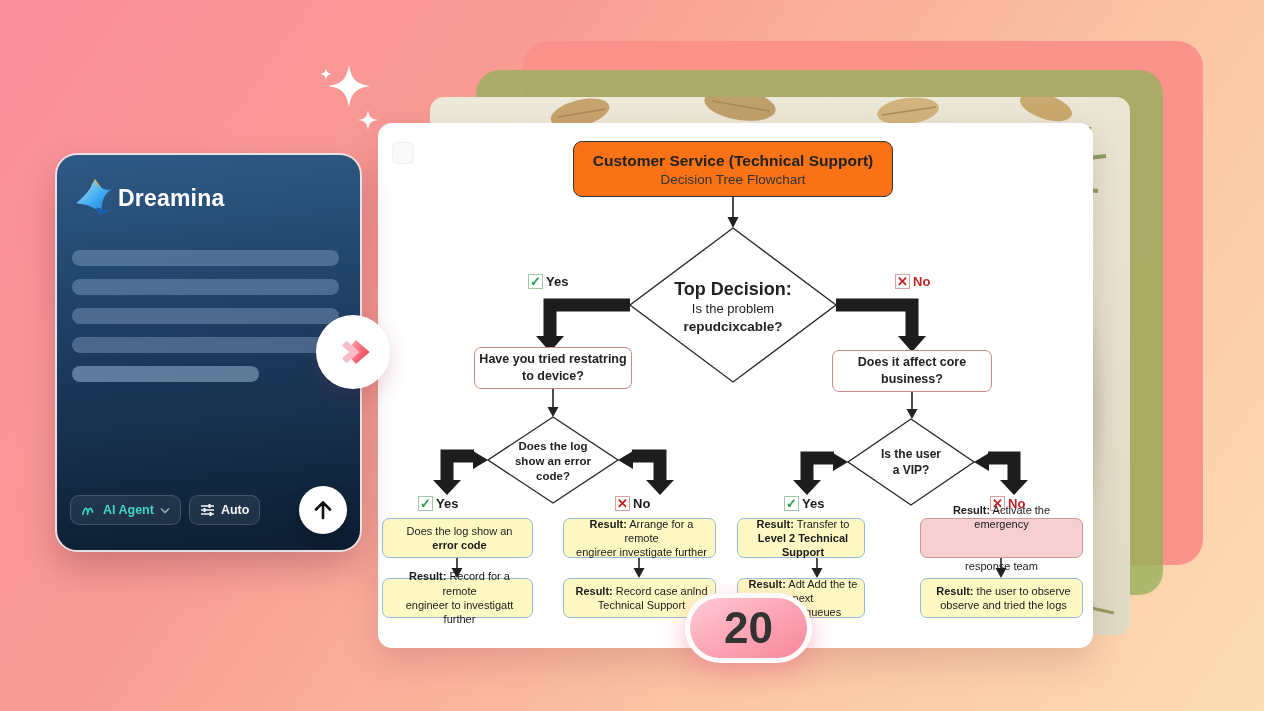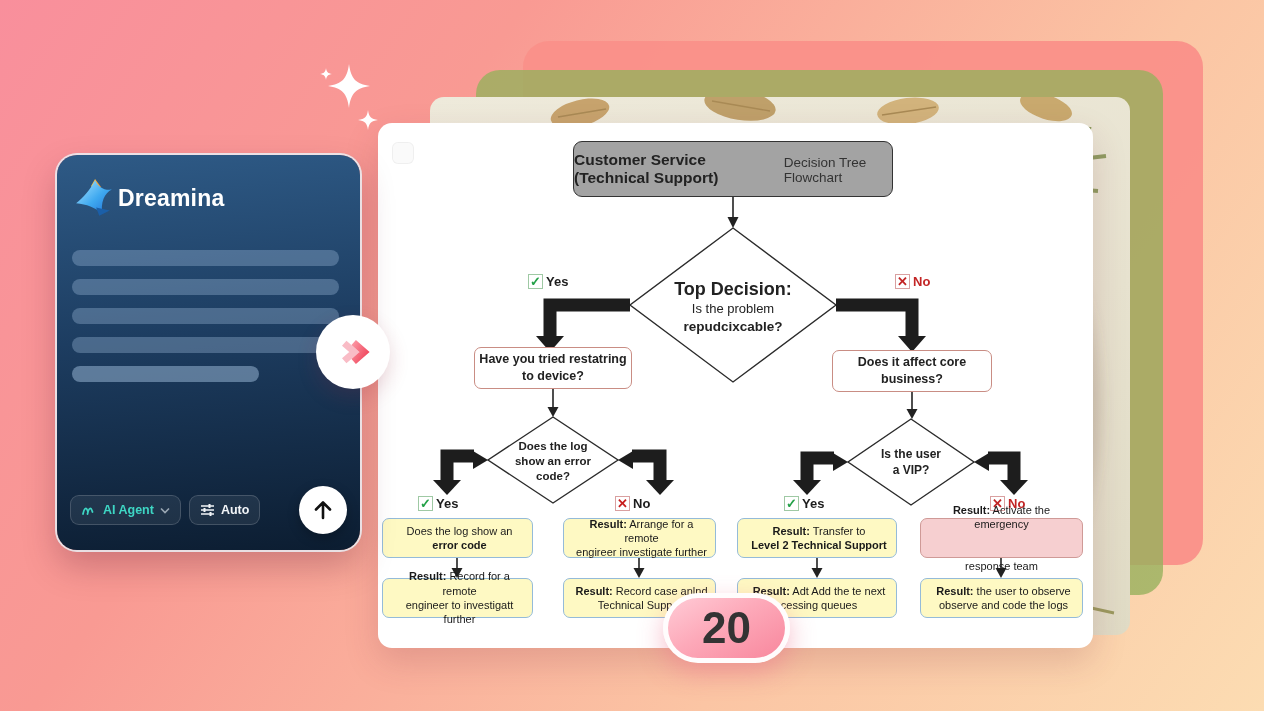--- a/index.html
+++ b/index.html
@@ -18,21 +18,21 @@
                  background:linear-gradient(160deg,#eeeadb 0%,#e7e2cf 55%,#e0dbc5 100%); }
 
   
   #flow-card { left:378px; top:123px; width:715px; height:525px; border-radius:14px; background:#ffffff;
                box-shadow:0 14px 34px rgba(120,40,60,0.18); }
   #flow-card .fc { position:absolute; }
   #watermark { left:14px; top:19px; width:22px; height:22px; border-radius:6px;
                background:rgba(250,250,250,0.9); box-shadow:inset 0 0 0 1px rgba(0,0,0,0.045); }
 
   #title-box { left:195px; top:18px; width:320px; height:56px; border:1.6px solid #333; border-radius:9px;
-               background:#a3a3a3; display:flex; flex-direction:row; align-items:center; justify-content:center; }
+               background:#f97316; display:flex; flex-direction:column; align-items:center; justify-content:center; }
   .t1 { font-size:15.5px; font-weight:bold; color:#222; }
   .t2 { font-size:13.5px; color:#333; margin-top:2px; }
 
   .dlabel { text-align:center; color:#222; line-height:1.3; }
   #d1-label { left:270px; top:155px; width:170px; }
   #d1-label .l1 { font-size:18px; font-weight:bold; }
   #d1-label .l2 { font-size:13px; }
   #d1-label .l3 { font-size:13.5px; font-weight:bold; }
   #d2-label { left:110px; top:316px; width:130px; font-size:11.5px; font-weight:600; }
   #d3-label { left:468px; top:324px; width:130px; font-size:12px; font-weight:bold; }
@@ -52,21 +52,21 @@
   #yes2 { left:40px;  top:373px; } #no2 { left:237px; top:373px; }
   #yes3 { left:406px; top:373px; } #no3 { left:612px; top:373px; }
 
   .leaf { border-radius:7px; display:flex; flex-direction:column; align-items:center; justify-content:center;
           font-size:11px; color:#1a1a1a; line-height:1.3; text-align:center; padding:2px 4px; }
   .leaf.blue { background:#fef9c3; border:1.2px solid #94bbd9;padding-left:8px; }
   .leaf.pink { background:#f6cfd0; border:1.2px solid #cf9a97;gap:28px; }
   .leaf b { font-weight:bold; }
   .r1 { top:395px; height:40px; } .r2 { top:455px; height:40px; }
   .c1 { left:4px;   width:151px; } .c2 { left:185px; width:153px; }
-  .c3 { left:359px; width:160px; } .c4 { left:542px; width:163px; }
+  .c3 { left:359px; width:128px; } .c4 { left:542px; width:163px; }
   .boldline { font-weight:bold; }
 
   
   #panel { left:57px; top:155px; width:303px; height:395px; border-radius:20px;
            background:linear-gradient(175deg,#2e5a86 0%,#1d3d61 45%,#0c1d31 100%);
            box-shadow:0 0 0 2px rgba(235,240,244,0.85), 0 16px 34px rgba(90,20,45,0.28); }
   #brand-row { position:absolute; left:16px; top:22px; display:flex; align-items:center; gap:3px; }
   #brand-text { color:#fff; font-size:23px; font-weight:bold; letter-spacing:0.2px; }
   .skel { position:absolute; left:15px; height:16px; border-radius:8px; background:rgba(160,190,220,0.35); }
   .skel.last { background:rgba(160,190,220,0.5); }
@@ -79,21 +79,21 @@
   #send-btn { margin-left:auto; width:48px; height:48px; border-radius:50%; background:#fff;
               display:flex; align-items:center; justify-content:center; cursor:pointer;
               box-shadow:0 4px 12px rgba(0,0,0,0.25); }
 
   
   #next-circle { left:316px; top:315px; width:74px; height:74px; border-radius:50%; background:#fff;
                  display:flex; align-items:center; justify-content:center;
                  box-shadow:0 8px 20px rgba(150,40,60,0.18); cursor:pointer; }
 
   
-  #count-badge { left:663px; top:593px; width:127px; height:70px; border-radius:35px;
+  #count-badge { left:685px; top:593px; width:127px; height:70px; border-radius:35px;
                  background:linear-gradient(150deg,#ffcbd6 0%,#fda9b9 45%,#f8879d 100%);
                  border:5px solid rgba(255,255,255,0.97);
                  box-shadow:0 10px 26px rgba(238,110,140,0.45);
                  display:flex; align-items:center; justify-content:center; }
   #count-badge span { font-size:44px; font-weight:600; color:#333; }
 
   #sparkles { left:312px; top:60px; }
 </style>
 </head>
 <body>
@@ -267,21 +267,21 @@
     <div class="fc leaf blue r2 c2">
       <div><b>Result:</b><span> Record case anlnd</span></div>
       <div>Technical Support</div>
     </div>
     <div class="fc leaf blue r2 c3">
       <div><b>Result:</b><span> Adt Add  the te next</span></div>
       <div>cessing queues</div>
     </div>
     <div class="fc leaf blue r2 c4">
       <div><b>Result:</b><span> the user to observe</span></div>
-      <div>observe and code the logs</div>
+      <div>observe and tried the logs</div>
     </div>
   </div>
 
   <div class="abs" id="panel">
     <div id="brand-row">
       <svg width="42" height="42" viewBox="0 0 40 40">
         <defs>
           <linearGradient id="lg1" x1="0" y1="0" x2="1" y2="1">
             <stop offset="0" stop-color="#aee6ff"></stop>
               <stop offset="0.55" stop-color="#3fa9f0"></stop>

